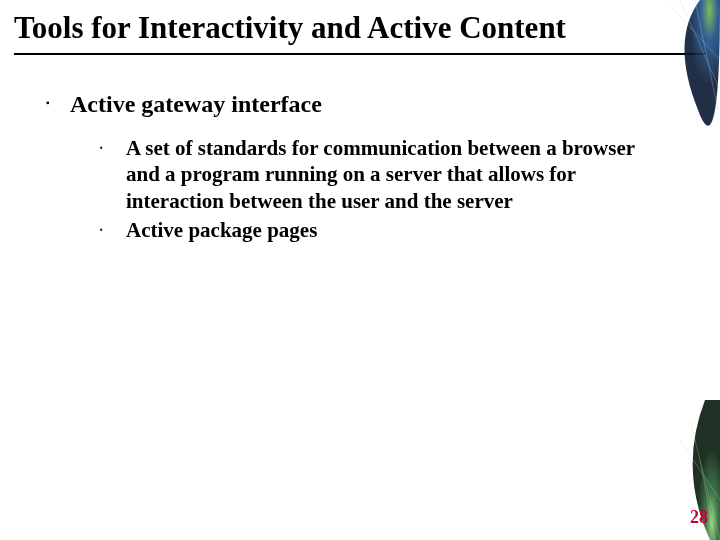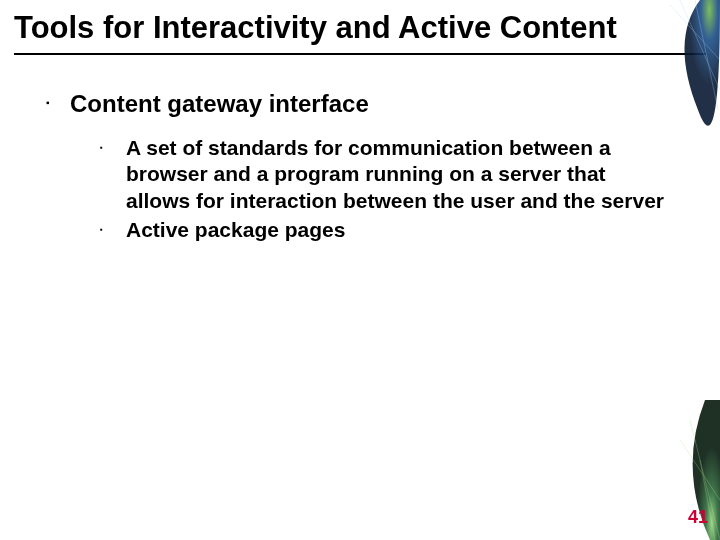--- a/index.html
+++ b/index.html
@@ -9,20 +9,21 @@
     height: 540px;
     font-family: Arial, Helvetica, sans-serif;
     background: #ffffff;
     overflow: hidden;
     position: relative;
   }
   .slide {
     width: 720px;
     height: 540px;
     position: relative;
+    font-family: Liberation Serif, serif;
   }
   .title-area {
     padding: 10px 14px 4px 14px;
   }
   .title {
     font-size: 31px;
     font-weight: bold;
     color: #000;
     line-height: 1.18;
     margin: 0;
@@ -136,28 +137,28 @@
   </div>
 
   <div class="title-area">
     <h1 class="title">Tools for Interactivity and Active Content</h1>
     <hr class="title-rule">
   </div>
 
   <div class="body-area">
     <ul class="level1">
       <li>
-        <span>Content gateway interface</span>
+        <span>Active gateway interface</span>
         <ul class="level2">
           <li>
             <span>A set of standards for communication between a browser and a program running on a server that allows for interaction between the user and the server</span>
           </li>
           <li>
             <span>Active package pages</span>
           </li>
         </ul>
       </li>
     </ul>
   </div>
 
-  <div class="page-number">41</div>
+  <div class="page-number">28</div>
 
 </div>
 
 </body></html>

